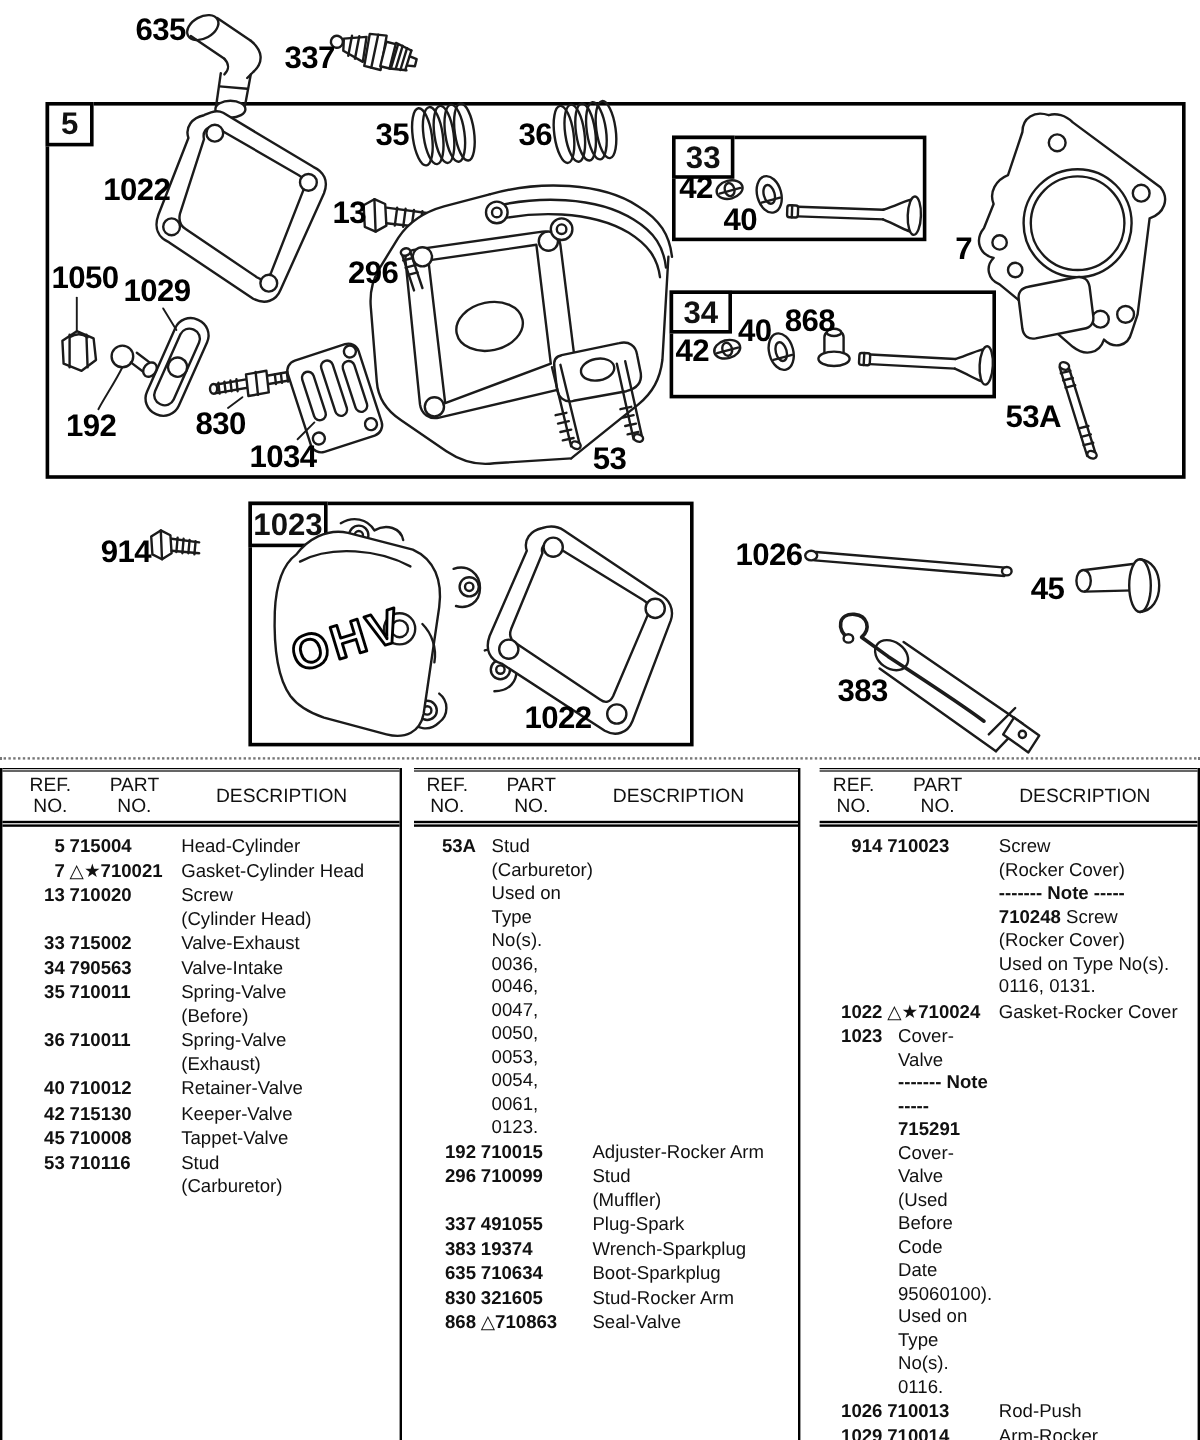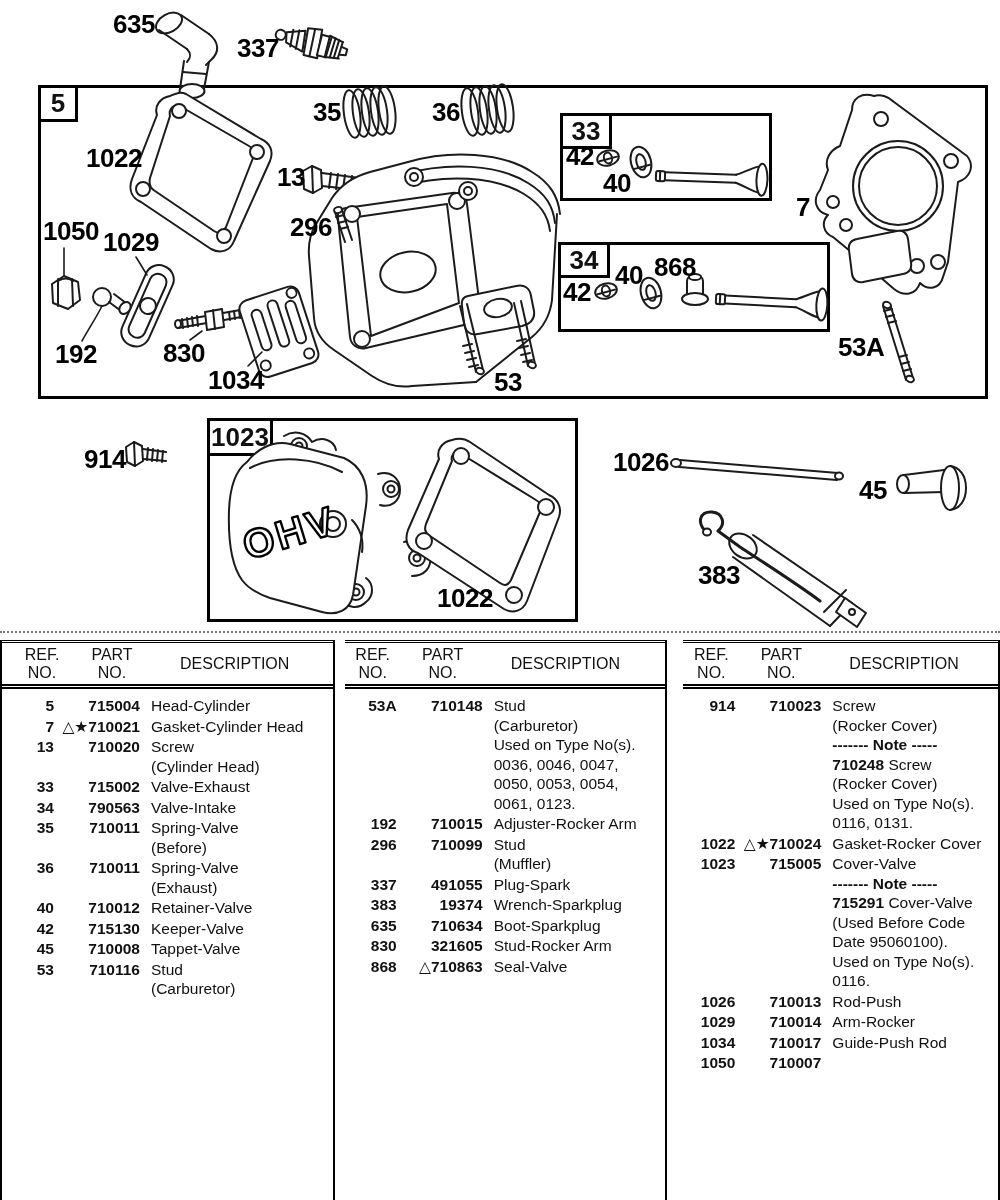--- a/index.html
+++ b/index.html
@@ -22,21 +22,21 @@
   .tcol{width:331px;display:flex;flex-direction:column;}
   .tcol + .tcol{border-left:2px solid #000;}
   .thead{height:36px;border-top:3px double #000;border-bottom:5px double #000;
          display:grid;grid-template-columns:56px 84px 1fr;align-items:center;
          padding:3px 0 2px 12px;font-size:16px;}
   .thead .hc{text-align:center;line-height:18px;}
   .thead .hd{padding-left:26px;line-height:18px;}
   .tbody{padding-top:7px;flex:1;}
   .trow{display:grid;grid-template-columns:56px 84px 1fr;line-height:19.5px;margin-bottom:1px;}
   .tref{text-align:right;padding-right:4px;font-weight:bold;white-space:nowrap;}
-  .tpart{text-align:right;padding-right:2px;font-weight:bold;white-space:nowrap;}
+  .tpart{padding-right:2px;font-weight:bold;white-space:nowrap;}
   .tdesc{padding-left:9px;}
   .tline .b{font-weight:bold;}
   .tcol:nth-child(2) .trow,.tcol:nth-child(2) .thead{padding-left:0;margin-left:10px;}
   .tcol:nth-child(3) .trow,.tcol:nth-child(3) .thead{padding-left:0;margin-left:16px;}
 </style>
 </head>
 <body>
 
 <div class="screen">
 
@@ -488,21 +488,20 @@
           </div>
         <div class="hc">
             <div>PART</div>
             <div>NO.</div>
           </div>
         <div class="hd">DESCRIPTION</div>
       </div>
       <div class="tbody">
           <div class="trow">
             <div class="tref">53A</div>
-            <div class="tpart">710148</div>
             <div class="tdesc">
               <div class="tline">Stud</div>
               <div class="tline">(Carburetor)</div>
               <div class="tline">Used on Type No(s).</div>
               <div class="tline">0036, 0046, 0047,</div>
               <div class="tline">0050, 0053, 0054,</div>
               <div class="tline">0061, 0123.</div>
             </div>
           </div>
           <div class="trow">
@@ -585,21 +584,20 @@
           </div>
           <div class="trow">
             <div class="tref">1022</div>
             <div class="tpart">△★710024</div>
             <div class="tdesc">
               <div class="tline">Gasket-Rocker Cover</div>
             </div>
           </div>
           <div class="trow">
             <div class="tref">1023</div>
-            <div class="tpart">715005</div>
             <div class="tdesc">
               <div class="tline">Cover-Valve</div>
               <div class="tline"><span class="b">------- Note -----</span></div>
               <div class="tline"><span class="b">715291</span><span> Cover-Valve</span></div>
               <div class="tline">(Used Before Code</div>
               <div class="tline">Date 95060100).</div>
               <div class="tline">Used on Type No(s).</div>
               <div class="tline">0116.</div>
             </div>
           </div>

